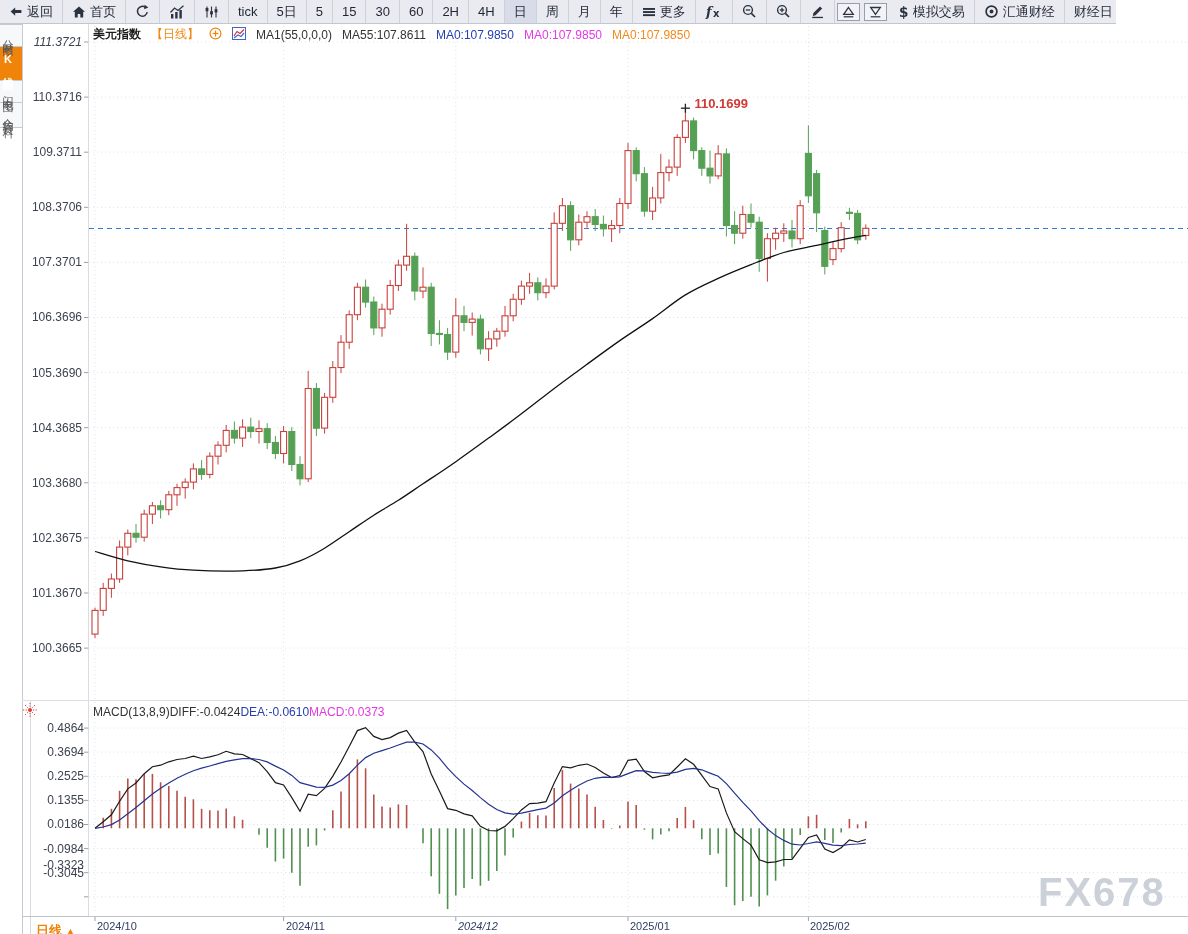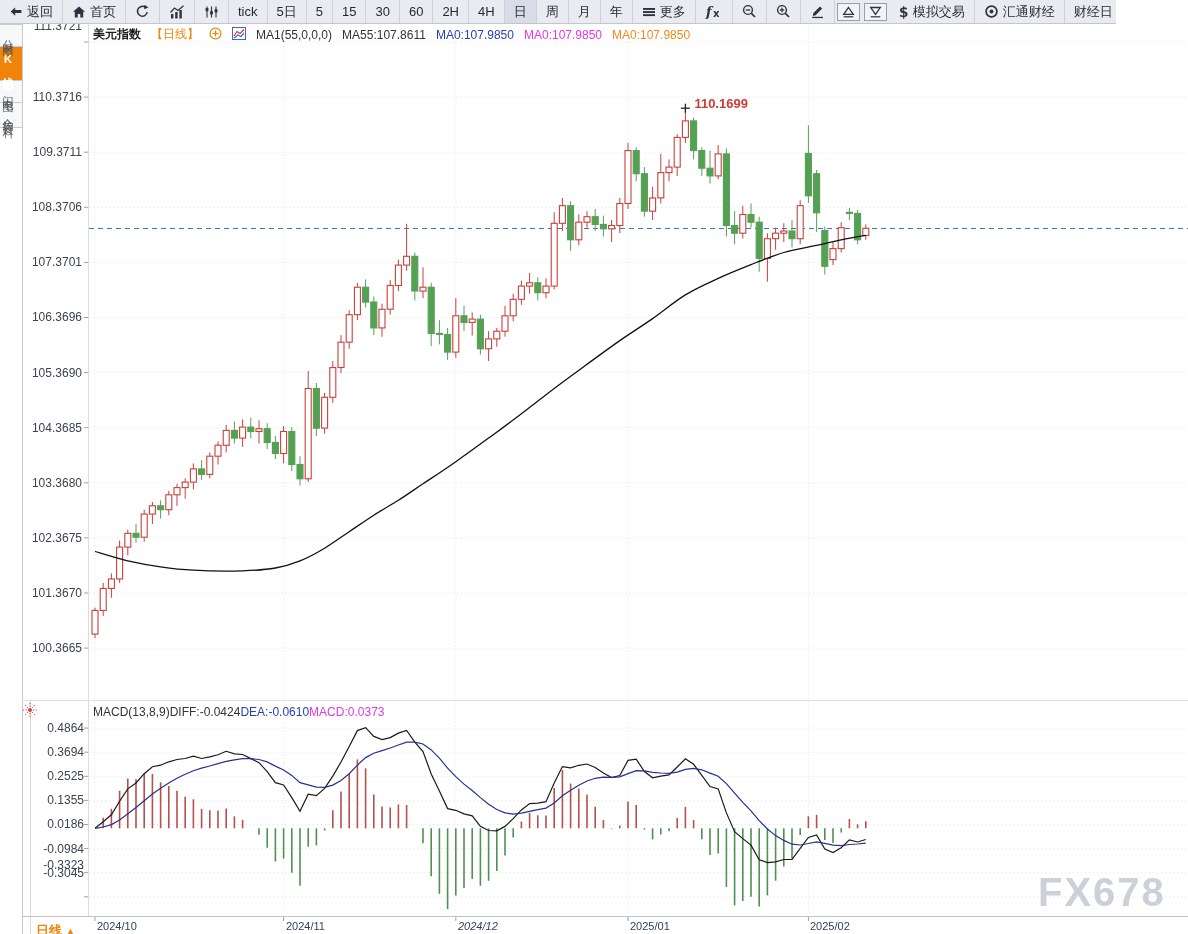--- a/index.html
+++ b/index.html
@@ -599,21 +599,21 @@
   </svg>
 </div>
 
 <div class="ovl" id="watermark">FX678</div>
 
 <div class="ovl" id="bottom-tab">
   <span>日线</span>
   <span class="caret">▲</span>
 </div>
 
-<div class="axlabel" style="top: 19px;">111.3721</div>
+<div class="axlabel" style="top: 35px; font-style: italic;">111.3721</div>
 <div class="axlabel" style="top: 90px;">110.3716</div>
 <div class="axlabel" style="top: 145px;">109.3711</div>
 <div class="axlabel" style="top: 200px;">108.3706</div>
 <div class="axlabel" style="top: 255px;">107.3701</div>
 <div class="axlabel" style="top: 310px;">106.3696</div>
 <div class="axlabel" style="top: 366px;">105.3690</div>
 <div class="axlabel" style="top: 421px;">104.3685</div>
 <div class="axlabel" style="top: 476px;">103.3680</div>
 <div class="axlabel" style="top: 531px;">102.3675</div>
 <div class="axlabel" style="top: 586px;">101.3670</div>

